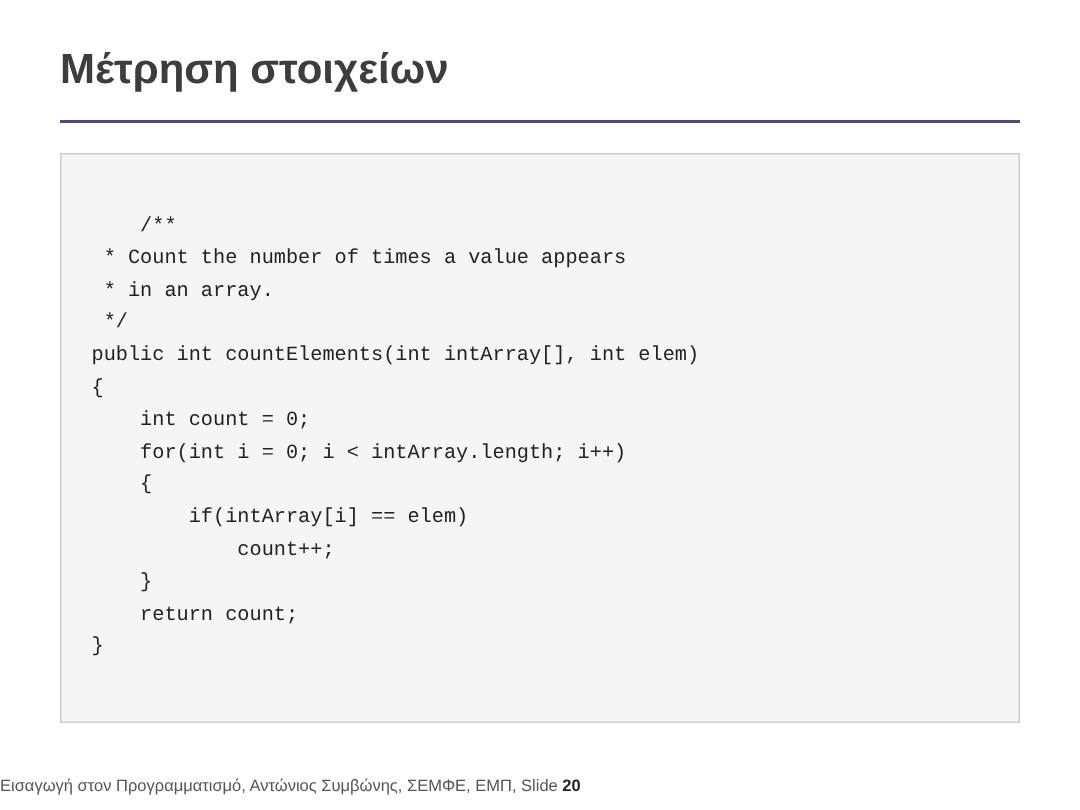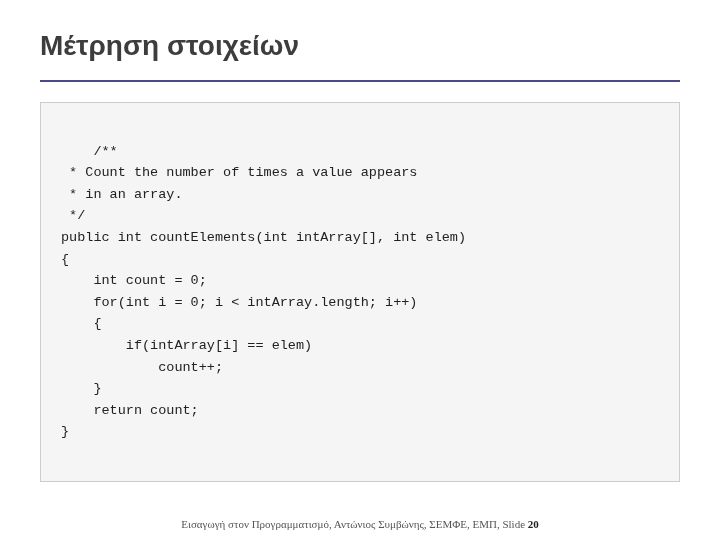--- a/index.html
+++ b/index.html
@@ -48,24 +48,22 @@
       line-height: 1.6;
       color: #222222;
       white-space: pre;
     }
 
     .footer {
       position: absolute;
       bottom: 10px;
       left: 0;
       right: 0;
-      text-align: center;
       font-size: 11px;
       color: #555555;
-      font-family: Liberation Serif, serif;
     }
 
     .slide-number {
       font-weight: bold;
       color: #222;
     }
   </style>
 </head>
 <body>
 

